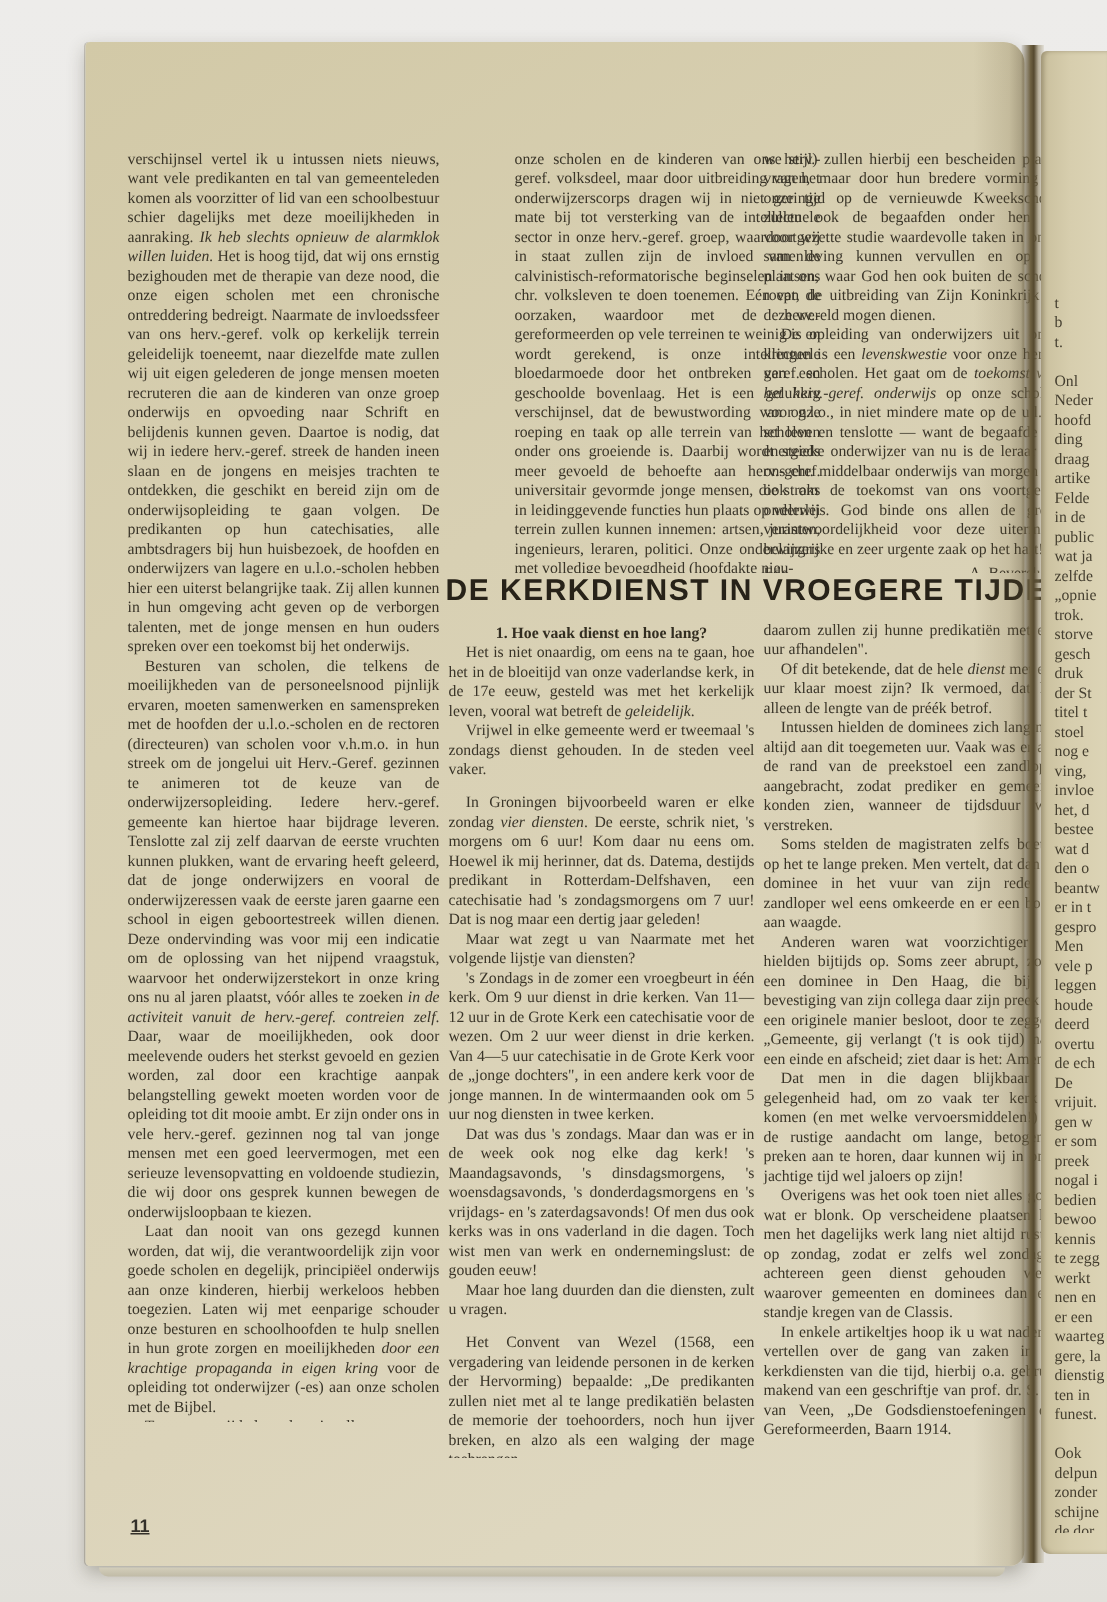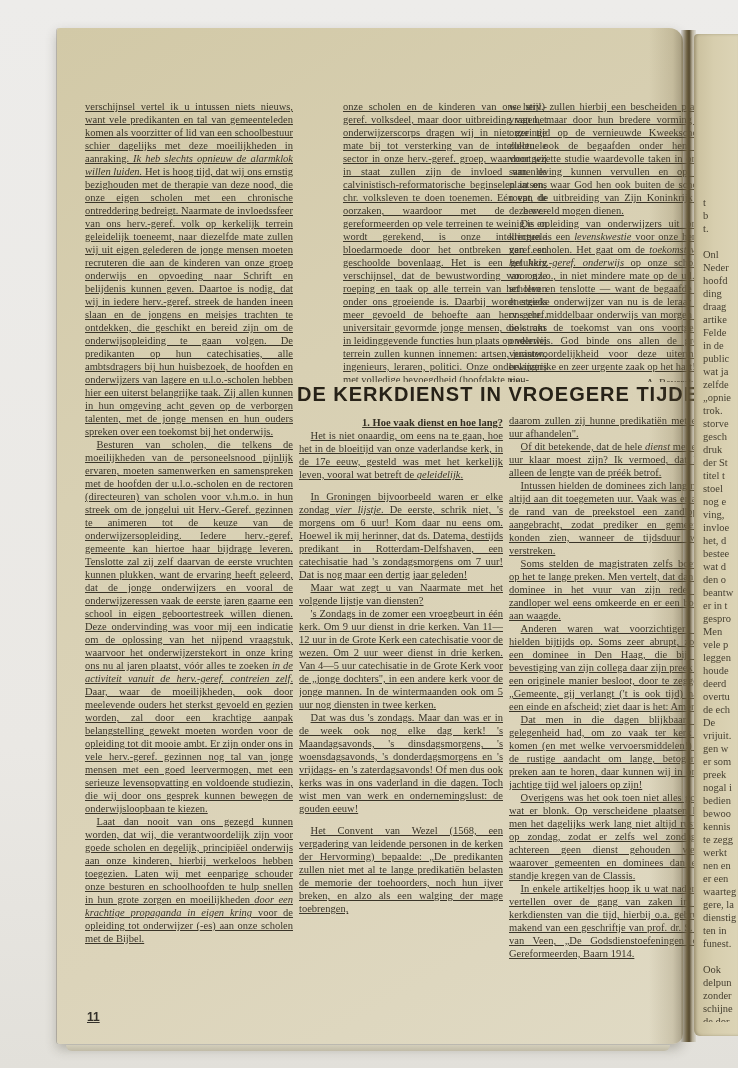--- a/index.html
+++ b/index.html
@@ -34,41 +34,41 @@
     font-size:10.5px;line-height:13px;color:#453f30;
     white-space:pre-line;overflow:hidden;height:826px;
   }
   .stack-edge{
     position:absolute;left:66px;top:1045px;width:604px;height:6px;
     background:linear-gradient(180deg,#d9d3bd,#bdb79f);
     border-radius:0 0 6px 6px;opacity:.8;
   }
   .col{
     position:absolute;font-size:10.5px;line-height:13px;color:#3a3529;
-    text-align:justify;hyphens:auto;overflow:hidden;text-decoration:underline;
+    text-align:justify;hyphens:auto;overflow:hidden;
   }
   .col p{margin:0;text-indent:1.1em;}
   .col p.noindent{text-indent:0;}
   .col p.gap{margin-top:9px;}
   .col em{font-style:italic;}
   .col-left{left:28px;top:72px;width:208px;height:848px;}
   .col-mid-a1{left:242px;top:72px;width:204px;height:282px;margin-left:44px;}
   .col-right-a1{left:452px;top:72px;width:197px;height:282px;}
   .sig-row{display:flex;justify-content:space-between;margin-top:3px;}
   .headline{
     position:absolute;left:240px;top:355px;width:409px;
     font-family:"Liberation Sans", sans-serif;font-weight:bold;
     font-size:20px;letter-spacing:1px;color:#272218;
     text-align:center;white-space:nowrap;
   }
   .col-mid-a2{left:242px;top:388px;width:204px;height:556px;}
   .col-right-a2{left:452px;top:386px;width:197px;height:548px;}
   .subheading{
     font-weight:bold;font-size:10.5px;margin:0 0 8px 0;color:#332e22;
-    text-indent:0 !important;text-align:right;
+    text-indent:0 !important;text-align:center;
   }
   .page-number{
     position:absolute;left:30px;top:982px;
     font-family:"Liberation Sans", sans-serif;font-weight:bold;
     font-size:12px;color:#33302a;text-decoration:underline;
   }
 </style>
 </head>
 <body>
 
@@ -92,24 +92,26 @@
       <span>Ede.</span>
       <span>A. Beversluis.</span>
     </div>
   </div>
 
   <div class="headline">DE KERKDIENST IN VROEGERE TIJDEN</div>
 
   <div class="col col-mid-a2">
     <p class="subheading">1. Hoe vaak dienst en hoe lang?</p>
     <p>Het is niet onaardig, om eens na te gaan, hoe het in de bloeitijd van onze vaderlandse kerk, in de 17e eeuw, gesteld was met het kerkelijk leven, vooral wat betreft de <em>geleidelijk</em>.</p>
-    <p class="gap">In Groningen bijvoorbeeld waren er elke zondag <em>vier lijstje</em>. De eerste, schrik niet, 's morgens om 6 uur! Kom daar nu eens om. Hoewel ik mij herinner, dat ds. Datema, destijds predikant in Rotterdam-Delfshaven, een catechisatie had 's zondagsmorgens om 7 uur! Dat is nog maar een dertig jaar geleden!</p>
+    <p>Vrijwel in elke gemeente werd er tweemaal 's zondags dienst gehouden. In de steden veel vaker.</p>
+    <p class="gap">In Groningen bijvoorbeeld waren er elke zondag <em>vier diensten</em>. De eerste, schrik niet, 's morgens om 6 uur! Kom daar nu eens om. Hoewel ik mij herinner, dat ds. Datema, destijds predikant in Rotterdam-Delfshaven, een catechisatie had 's zondagsmorgens om 7 uur! Dat is nog maar een dertig jaar geleden!</p>
     <p>Maar wat zegt u van Naarmate met het volgende lijstje van diensten?</p>
     <p>'s Zondags in de zomer een vroegbeurt in één kerk. Om 9 uur dienst in drie kerken. Van 11—12 uur in de Grote Kerk een catechisatie voor de wezen. Om 2 uur weer dienst in drie kerken. Van 4—5 uur catechisatie in de Grote Kerk voor de „jonge dochters", in een andere kerk voor de jonge mannen. In de wintermaanden ook om 5 uur nog diensten in twee kerken.</p>
     <p>Dat was dus 's zondags. Maar dan was er in de week ook nog elke dag kerk! 's Maandagsavonds, 's dinsdagsmorgens, 's woensdagsavonds, 's donderdagsmorgens en 's vrijdags- en 's zaterdagsavonds! Of men dus ook kerks was in ons vaderland in die dagen. Toch wist men van werk en ondernemingslust: de gouden eeuw!</p>
+    <p>Maar hoe lang duurden dan die diensten, zult u vragen.</p>
     <p class="gap">Het Convent van Wezel (1568, een vergadering van leidende personen in de kerken der Hervorming) bepaalde: „De predikanten zullen niet met al te lange predikatiën belasten de memorie der toehoorders, noch hun ijver breken, en alzo als een walging der mage toebrengen,</p>
   </div>
 
   <div class="col col-right-a2">
     <p class="noindent">daarom zullen zij hunne predikatiën met een uur afhandelen".</p>
     <p>Of dit betekende, dat de hele <em>dienst</em> met een uur klaar moest zijn? Ik vermoed, dat het alleen de lengte van de préék betrof.</p>
     <p>Intussen hielden de dominees zich lang niet altijd aan dit toegemeten uur. Vaak was er aan de rand van de preekstoel een zandloper aangebracht, zodat prediker en gemeente konden zien, wanneer de tijdsduur was verstreken.</p>
     <p>Soms stelden de magistraten zelfs boeten op het te lange preken. Men vertelt, dat dan de dominee in het vuur van zijn rede de zandloper wel eens omkeerde en er een boete aan waagde.</p>
     <p>Anderen waren wat voorzichtiger en hielden bijtijds op. Soms zeer abrupt, zoals een dominee in Den Haag, die bij de bevestiging van zijn collega daar zijn preek op een originele manier besloot, door te zeggen: „Gemeente, gij verlangt ('t is ook tijd) naar een einde en afscheid; ziet daar is het: Amen".</p>
     <p>Dat men in die dagen blijkbaar de gelegenheid had, om zo vaak ter kerk te komen (en met welke vervoersmiddelen!) en de rustige aandacht om lange, betogende preken aan te horen, daar kunnen wij in onze jachtige tijd wel jaloers op zijn!</p>

